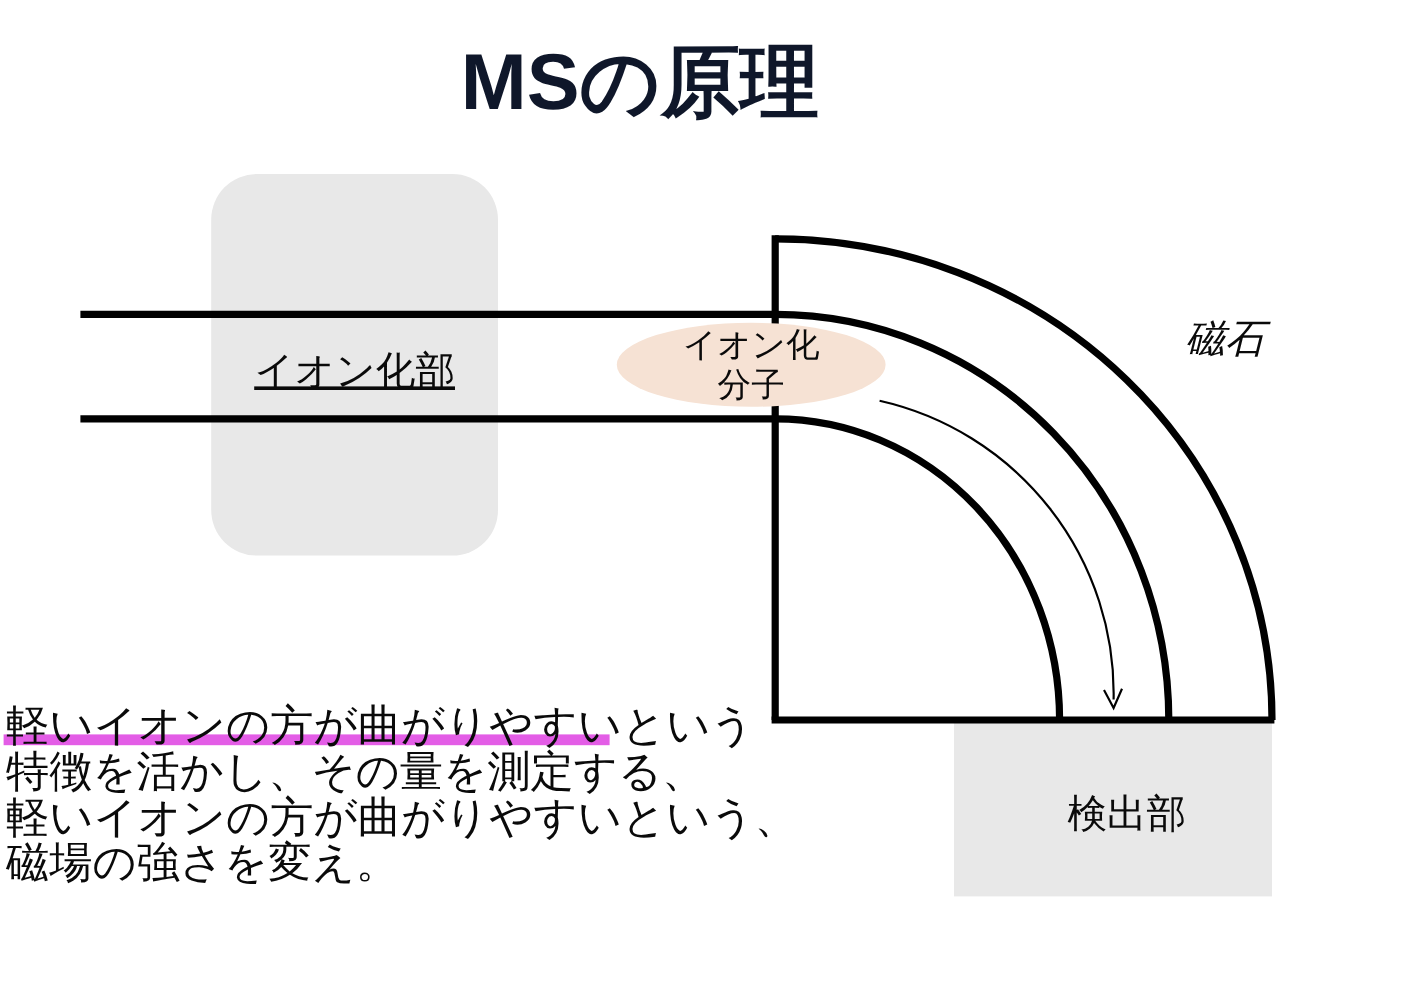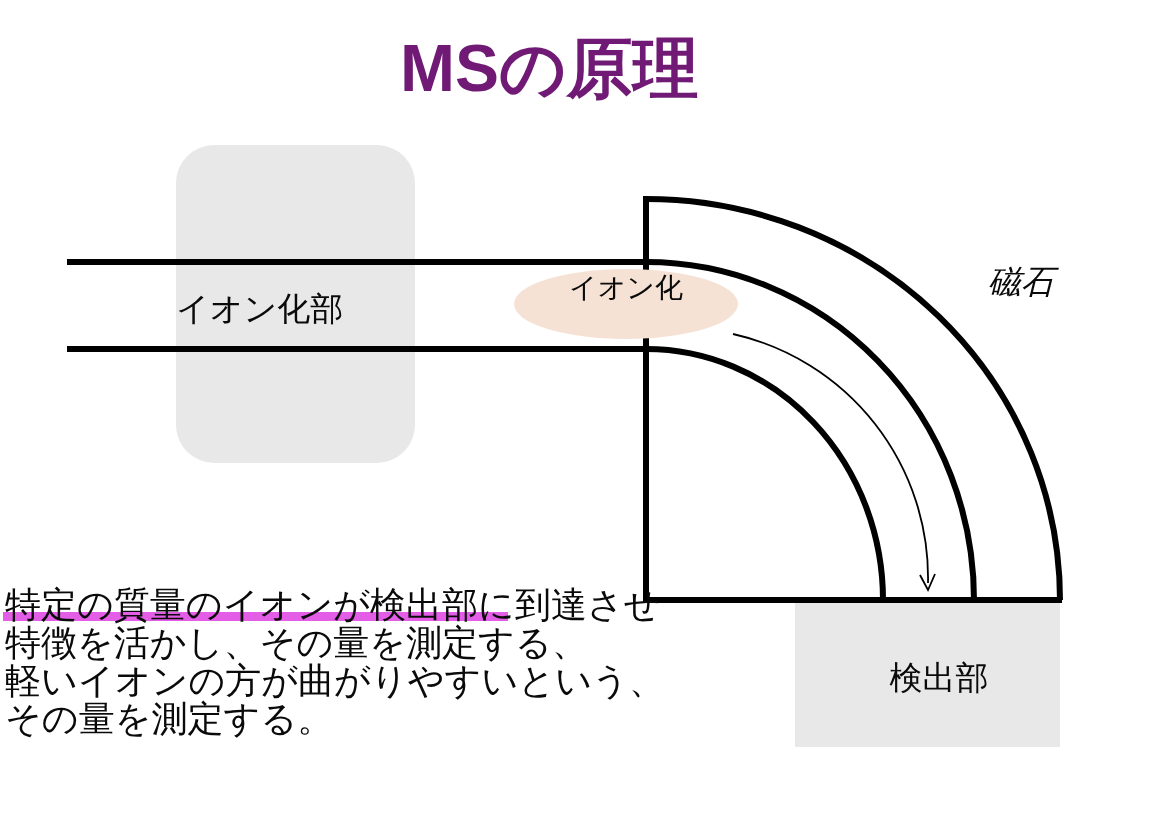--- a/index.html
+++ b/index.html
@@ -12,25 +12,25 @@
     width: 1170px;
     height: 818px;
     background: #ffffff;
     font-family: "Liberation Sans", sans-serif;
     color: #000000;
     overflow: hidden;
   }
 
   .slide-title {
     position: absolute;
-    left: 400px;
+    left: 384px;
     top: 24px;
     font-size: 66px;
     font-weight: 600;
-    color: #701a75;
+    color: #0f172a;
     white-space: nowrap;
     z-index: 3;
   }
 
   .diagram-svg {
     position: absolute;
     left: 0;
     top: 0;
     z-index: 1;
   }
@@ -39,21 +39,22 @@
     position: absolute;
     z-index: 3;
     font-size: 33px;
     color: #0a0a0a;
     white-space: nowrap;
   }
   .label-ionization {
     left: 176px;
     top: 287px;
     width: 239px;
-    text-align: left;
+    text-align: center;
+    text-decoration: underline;
   }
   .label-ionized-molecule {
     left: 514px;
     top: 271px;
     width: 224px;
     text-align: center;
     font-size: 28px;
     line-height: 33px;
   }
   .label-magnet {
@@ -120,36 +121,37 @@
     <ellipse cx="626" cy="304" rx="112" ry="35" fill="#f6e2d4"></ellipse>
 
     <path d="M733,334 A250,250 0 0 1 928,583" stroke="#000000" stroke-width="1.8" fill="none"></path>
     <path d="M920,575 L928,590 L935,574" stroke="#000000" stroke-width="1.8" fill="none"></path>
   </svg>
 
   <div class="diagram-label label-ionization">イオン化部</div>
 
   <div class="diagram-label label-ionized-molecule">
     <div>イオン化</div>
+    <div>分子</div>
   </div>
 
   <div class="diagram-label label-magnet">磁石</div>
 
   <div class="diagram-label label-detector">検出部</div>
 
   <div class="caption-underline-bar"></div>
 
   <div class="caption-block">
     <div class="caption-line">
-      <span>特定の質量のイオンが検出部に到達させ</span>
+      <span>軽いイオンの方が曲がりやすいという</span>
     </div>
     <div class="caption-line">
       <span>特徴を活かし、その量を測定する、</span>
     </div>
     <div class="caption-line">
       <span>軽いイオンの方が曲がりやすいという、</span>
     </div>
     <div class="caption-line">
-      <span>その量を測定する。</span>
+      <span>磁場の強さを変え。</span>
     </div>
   </div>
 
 </div>
 
 </body></html>

